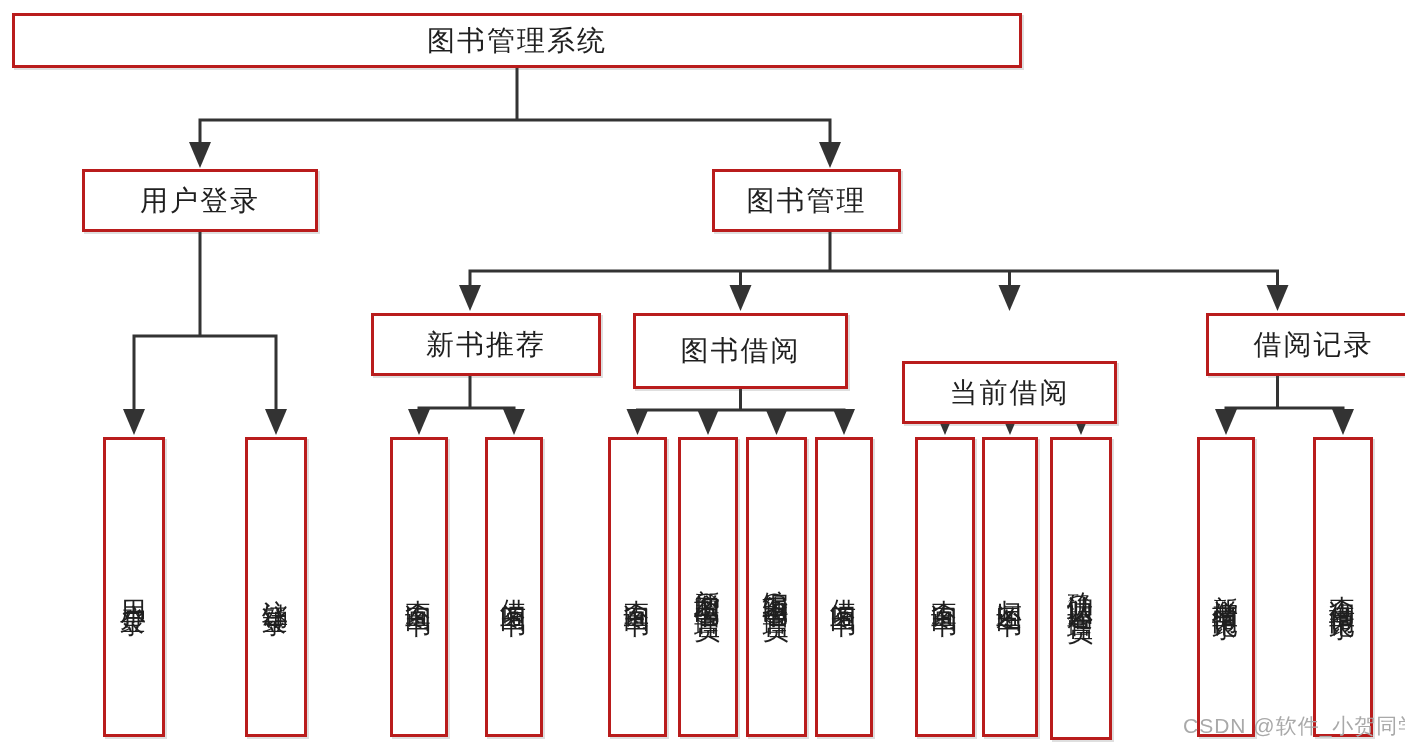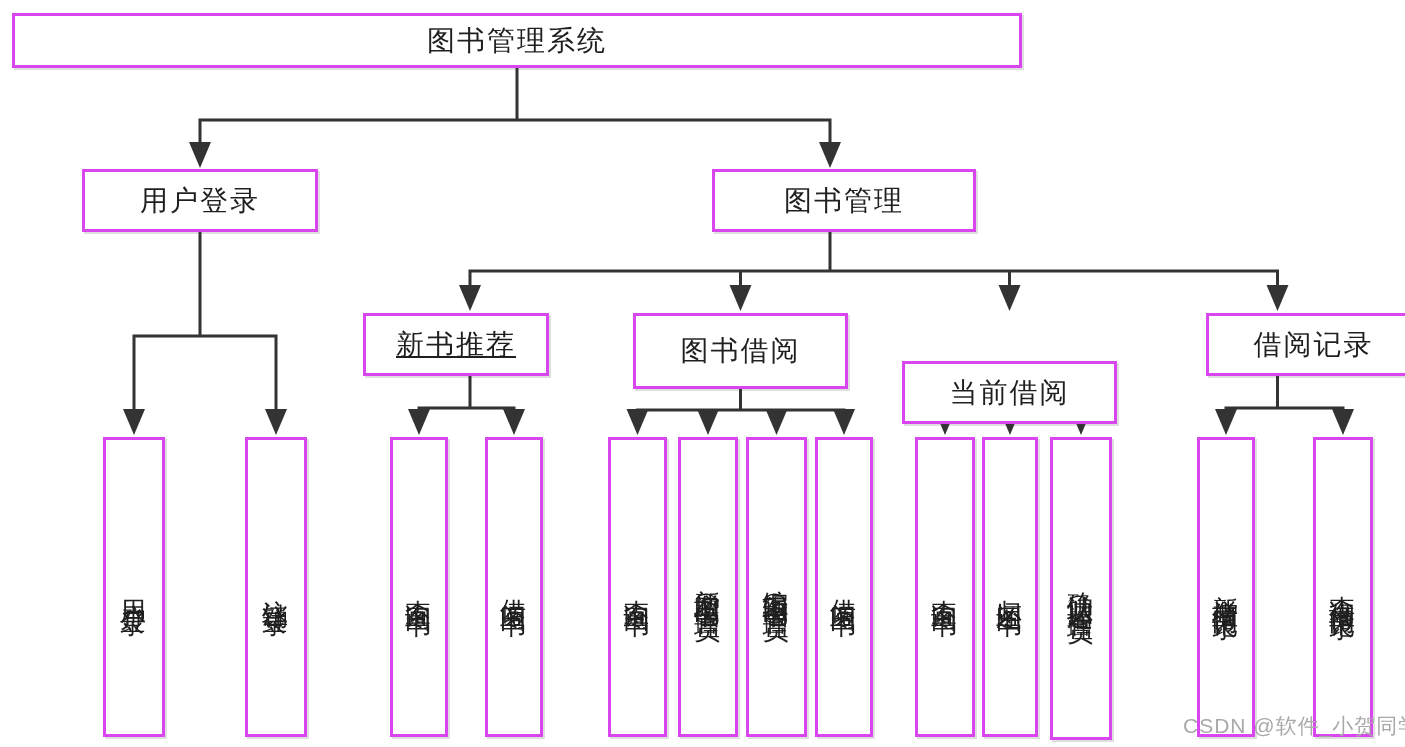--- a/index.html
+++ b/index.html
@@ -8,21 +8,21 @@
     width: 1405px;
     height: 747px;
     background: #ffffff;
     font-family: "Liberation Sans", "DejaVu Sans", sans-serif;
     overflow: hidden;
   }
   .wires { position: absolute; left: 0; top: 0; }
   .box {
     position: absolute;
     box-sizing: border-box;
-    border: 3px solid #d946ef;
+    border: 3px solid #b91c1c;
     background: #ffffff;
     display: flex;
     align-items: center;
     justify-content: center;
     color: #1f1f1f;
     font-size: 28px;
     letter-spacing: 2px;
     box-shadow: 2px 2px 0 rgba(80,80,80,0.18);
     white-space: nowrap;
     z-index: 2;
@@ -79,23 +79,23 @@
       <polygon points="999,409 1021,409 1010,435"></polygon>
       <polygon points="1070,409 1092,409 1081,435"></polygon>
       <polygon points="1215,409 1237,409 1226,435"></polygon>
       <polygon points="1332,409 1354,409 1343,435"></polygon>
     </g>
   </svg>
 
   <div class="box" style="left:12px; top:13px; width:1010px; height:55px;">图书管理系统</div>
 
   <div class="box" style="left:82px; top:169px; width:236px; height:63px;">用户登录</div>
-  <div class="box" style="left:712px; top:169px; width:264px; height:63px;">图书管理</div>
+  <div class="box" style="left:712px; top:169px; width:189px; height:63px;">图书管理</div>
 
-  <div class="box" style="left:363px; top:313px; width:186px; height:63px;text-decoration:underline;">新书推荐</div>
+  <div class="box" style="left:371px; top:313px; width:230px; height:63px;">新书推荐</div>
   <div class="box" style="left:633px; top:313px; width:215px; height:76px;">图书借阅</div>
   <div class="box" style="left:902px; top:313px; width:215px; height:63px;margin-top:48px;">当前借阅</div>
   <div class="box" style="left:1170px; top:313px; width:215px; height:63px;margin-left:36px;">借阅记录</div>
 
   <div class="box vbox" style="left:103px; top:437px; width:62px; height:300px;">用户登录</div>
   <div class="box vbox" style="left:245px; top:437px; width:62px; height:300px;">注销登录</div>
 
   <div class="box vbox" style="left:390px; top:437px; width:58px; height:300px;">查询图书</div>
   <div class="box vbox" style="left:485px; top:437px; width:58px; height:300px;">借阅图书</div>
 

